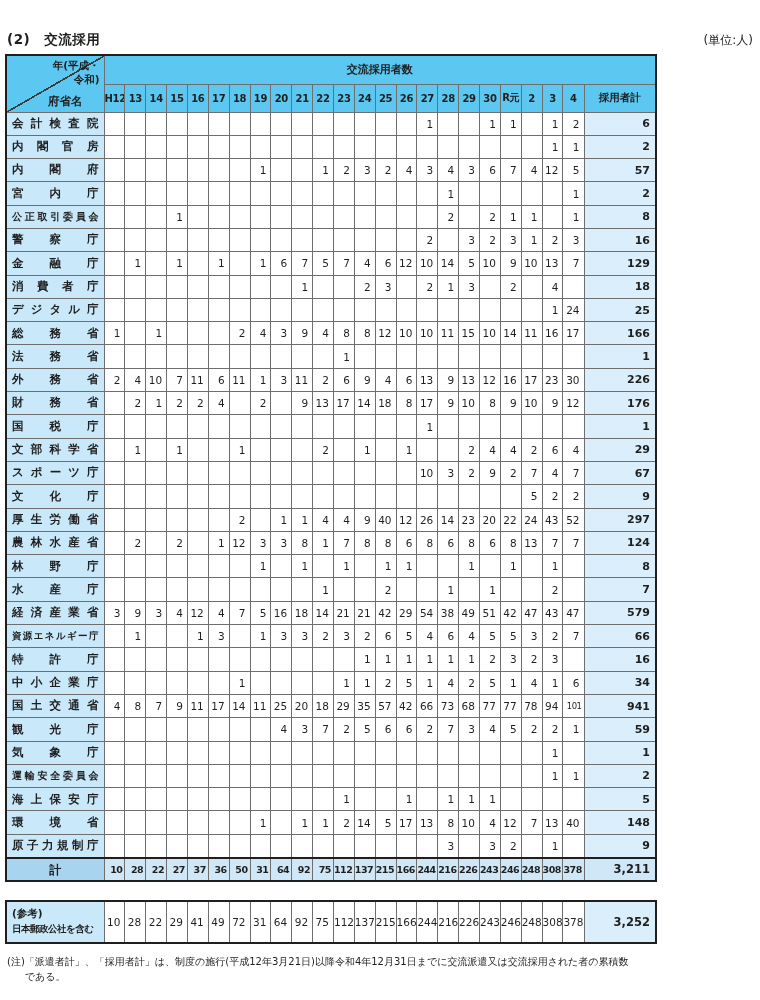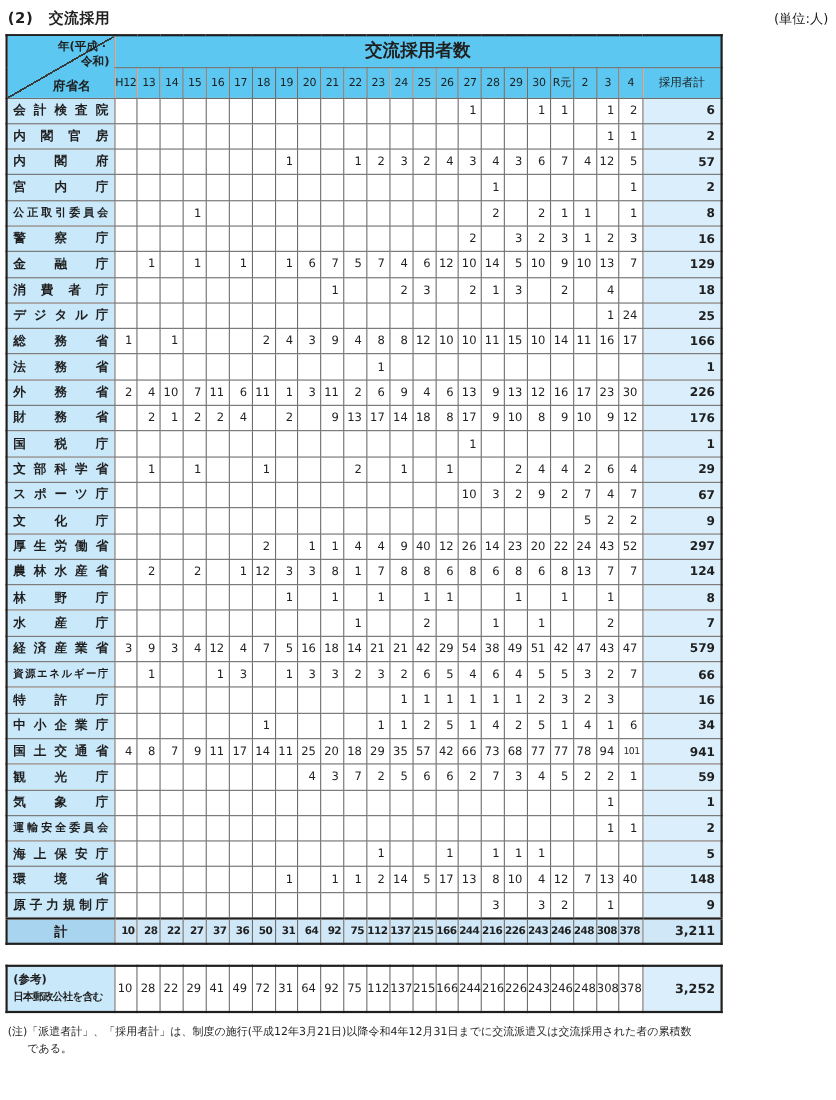--- a/index.html
+++ b/index.html
@@ -7,32 +7,32 @@
     --total_row_blue:#cfe7f7; --total_label_blue:#a9d4ef;
     --border_gray:#6e6e6e; --border_dark:#1f1f1f; --text:#1f1f1f;
   }
   *{box-sizing:border-box;}
   html,body{margin:0;padding:0;}
   body{
     width:760px;height:1000px;overflow:hidden;background:#fff;color:var(--text);
     font-family:"DejaVu Sans","Liberation Sans",sans-serif;
   }
   .page{padding:6px 5px 0 5px;}
-  .topbar{display:flex;justify-content:space-between;align-items:flex-end;padding:2px 2px 5px 2px;}
+  .topbar{display:flex;justify-content:space-between;align-items:flex-end;padding:2px 2px 5px 2px;margin-top:23px;}
   .title{font-size:13.5px;font-weight:bold;letter-spacing:.5px;}
   .unit{font-size:12px;}
 
   table{border-collapse:collapse;table-layout:fixed;width:652px;border:2px solid var(--border_dark);}
   col.c-label{width:98px;}
   col.c-total{width:72px;}
   th,td{border:1px solid var(--border_gray);padding:0;overflow:hidden;}
 
   thead th{background:var(--header_cyan);}
-  .group-h{height:29px;font-size:16px;font-weight:bold;text-align:center;}
-  .yh{height:28px;font-size:10px;font-weight:normal;text-align:center;letter-spacing:-0.3px;margin-left:32px;}
+  .group-h{height:29px;font-size:11px;font-weight:bold;text-align:center;}
+  .yh{height:28px;font-size:10px;font-weight:bold;text-align:center;letter-spacing:-0.3px;margin-left:32px;}
   .total-h{font-size:10.5px;letter-spacing:0;}
 
   .corner{position:relative;background:var(--header_cyan);padding:0;}
   .diag{position:absolute;left:0;top:0;right:0;bottom:0;
     background:linear-gradient(to bottom right,transparent calc(50% - 0.8px),#3a3a3a calc(50% - 0.8px),#3a3a3a calc(50% + 0.8px),transparent calc(50% + 0.8px));}
   .corner .tr-label{position:absolute;top:3px;right:4px;text-align:right;font-size:10.5px;font-weight:bold;line-height:1.3;}
   .corner .bl-label{position:absolute;left:5px;bottom:3px;font-size:11.5px;font-weight:bold;margin-left:36px;}
 
   tbody th.rowlabel{background:var(--label_blue);height:23.3px;padding:0 5px;text-align:left;}
   .lbl{display:flex;justify-content:space-between;align-items:center;font-size:11.5px;font-weight:bold;line-height:1;}

